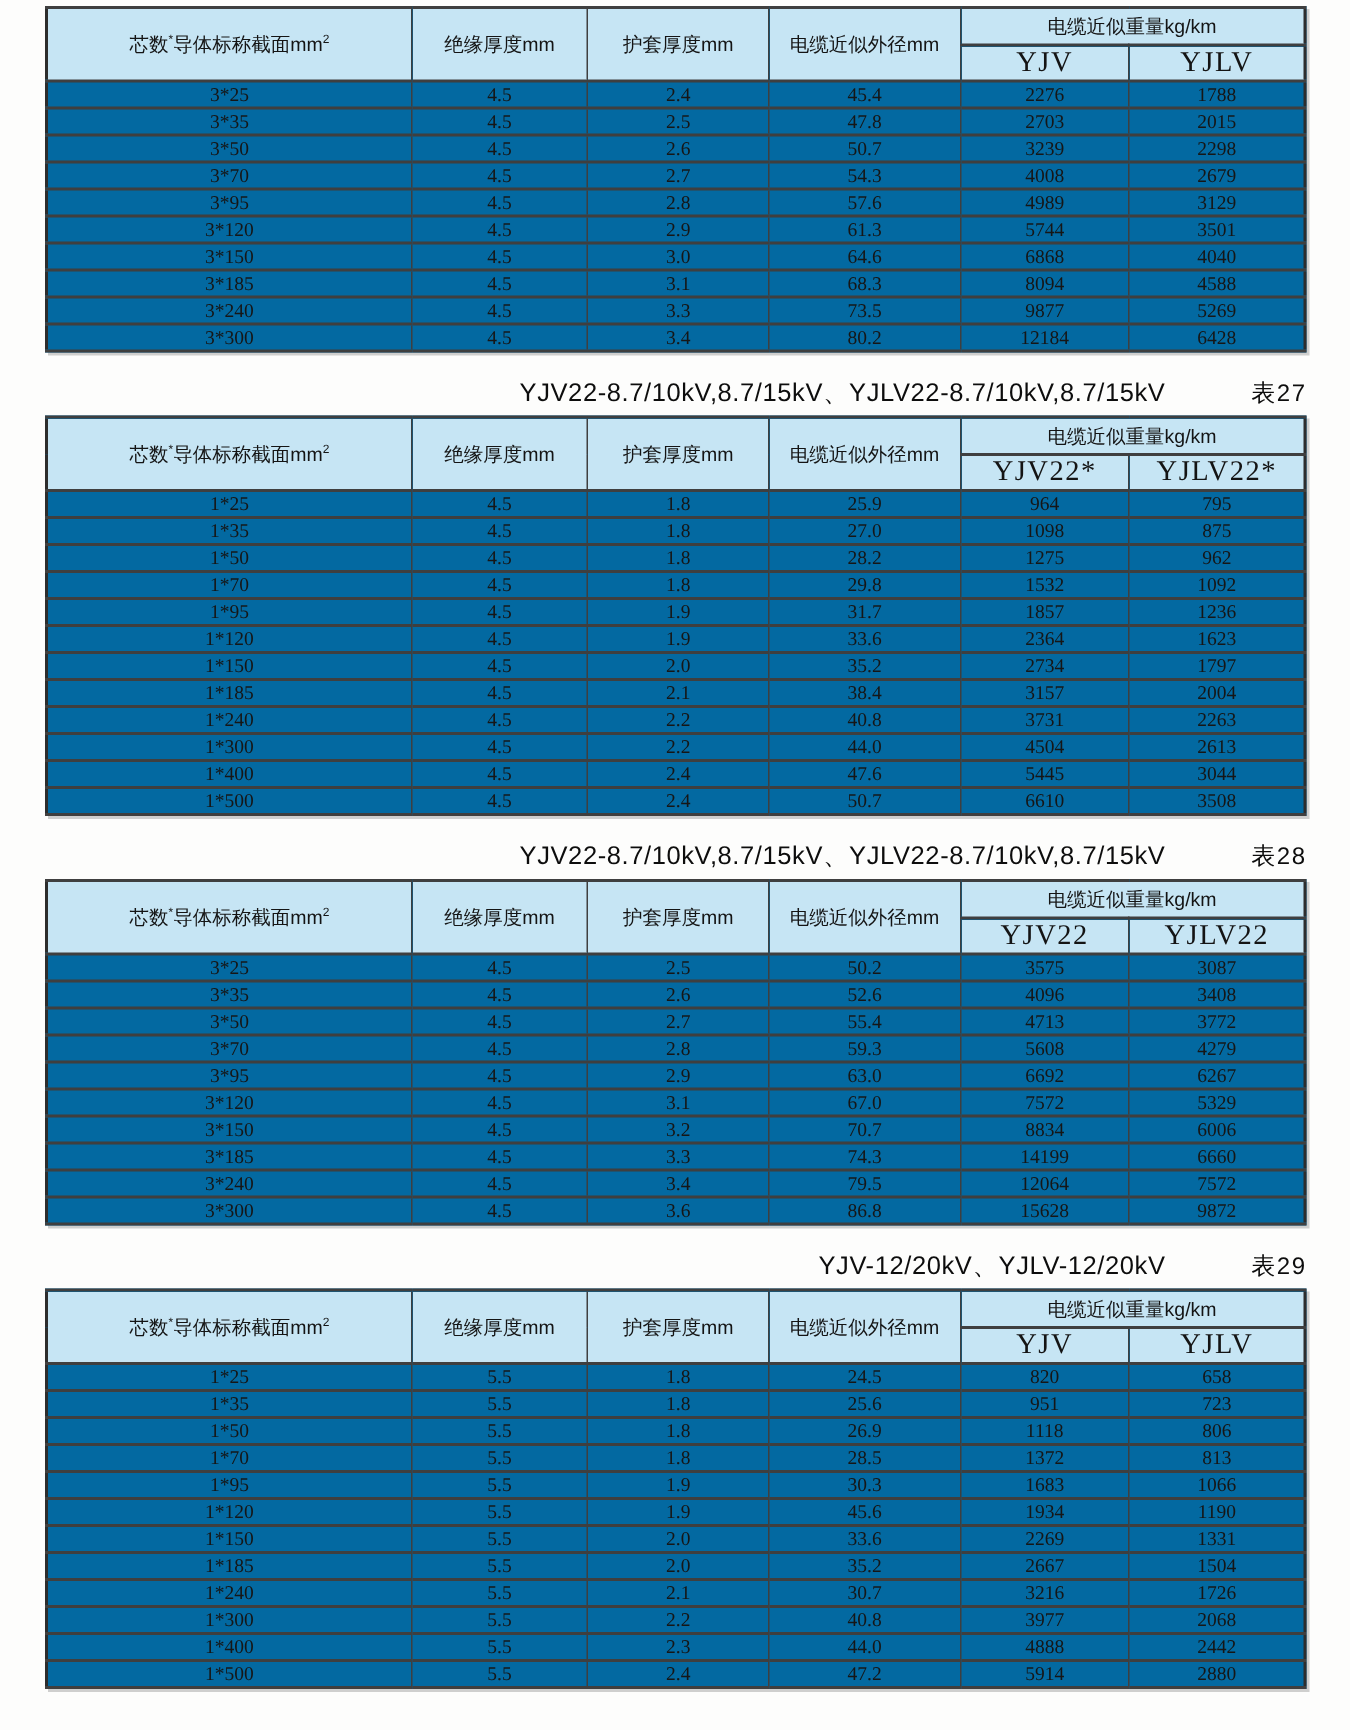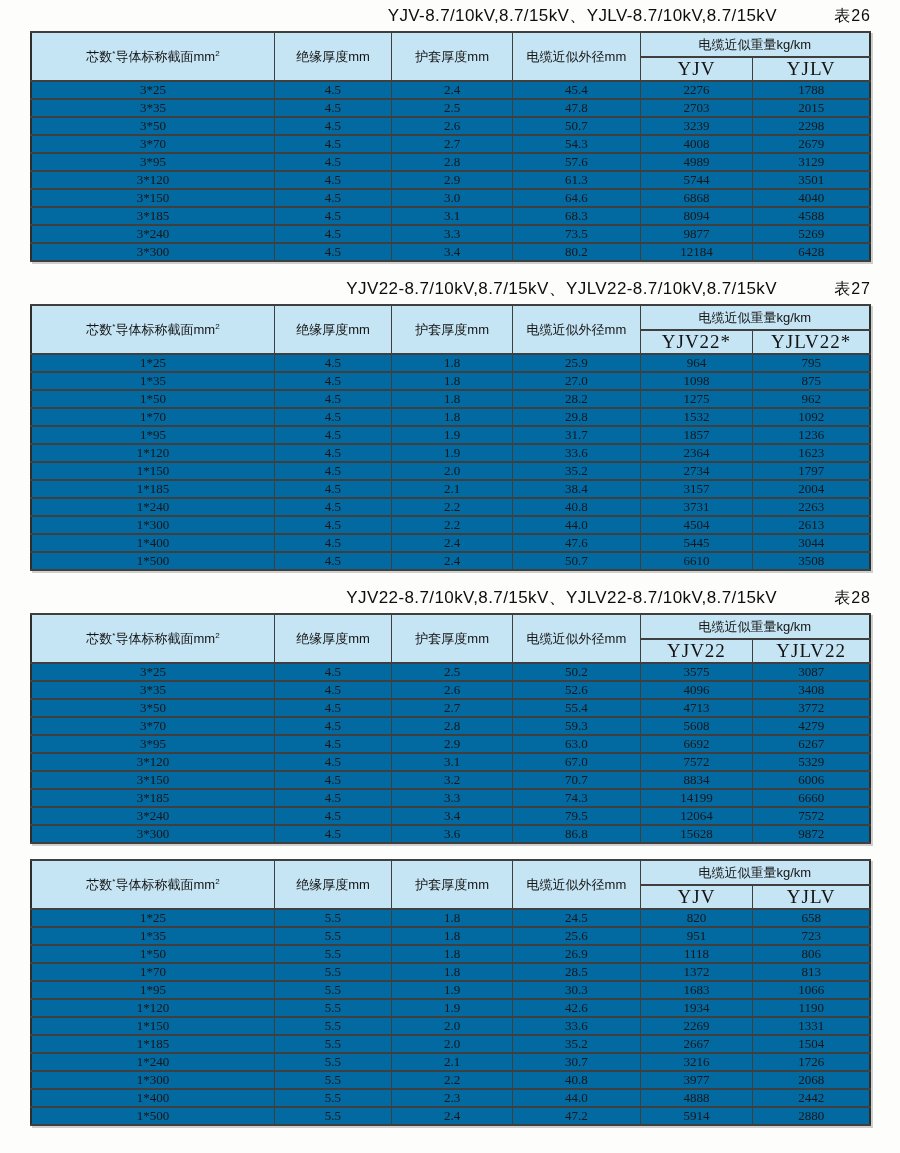--- a/index.html
+++ b/index.html
@@ -56,24 +56,20 @@
     font-size:13px;color:#161616;
   }
   sup{font-size:8px;line-height:0;}
 </style>
 </head>
 <body>
 
 <div class="page">
 
   <section class="tbl-section">
-    <div class="title-row">
-      <span class="tbl-title">YJV-8.7/10kV,8.7/15kV、YJLV-8.7/10kV,8.7/15kV</span>
-      <span class="tbl-label">表26</span>
-    </div>
     <table>
       <colgroup>
           <col class="c1">
           <col class="c2">
           <col class="c3">
           <col class="c4">
           <col class="c5">
           <col class="c6">
         </colgroup>
       <thead>
@@ -408,20 +404,24 @@
             <td>3.6</td>
             <td>86.8</td>
             <td>15628</td>
             <td>9872</td>
           </tr>
         </tbody>
     </table>
   </section>
 
   <section class="tbl-section">
+    <div class="title-row">
+      <span class="tbl-title">YJV-12/20kV、YJLV-12/20kV</span>
+      <span class="tbl-label">表29</span>
+    </div>
     <table>
       <colgroup>
           <col class="c1">
           <col class="c2">
           <col class="c3">
           <col class="c4">
           <col class="c5">
           <col class="c6">
         </colgroup>
       <thead>
@@ -475,21 +475,21 @@
             <td>5.5</td>
             <td>1.9</td>
             <td>30.3</td>
             <td>1683</td>
             <td>1066</td>
           </tr>
           <tr>
             <td>1*120</td>
             <td>5.5</td>
             <td>1.9</td>
-            <td>42.6</td>
+            <td>45.6</td>
             <td>1934</td>
             <td>1190</td>
           </tr>
           <tr>
             <td>1*150</td>
             <td>5.5</td>
             <td>2.0</td>
             <td>33.6</td>
             <td>2269</td>
             <td>1331</td>

